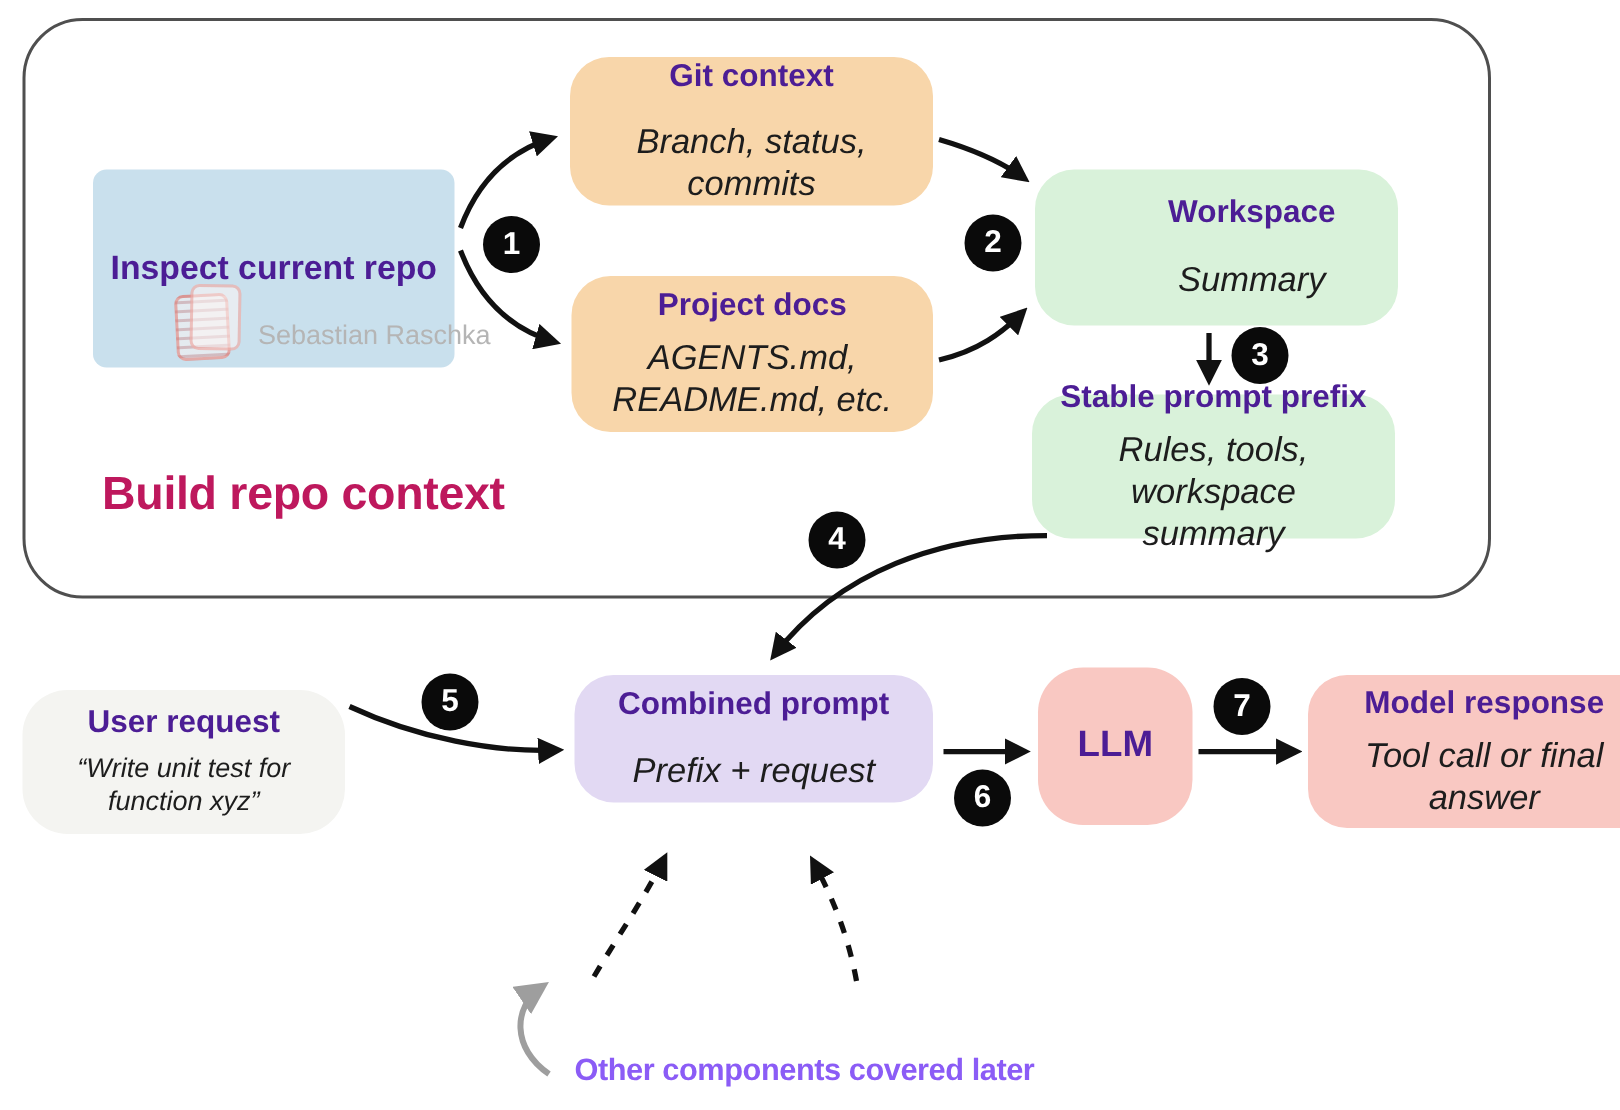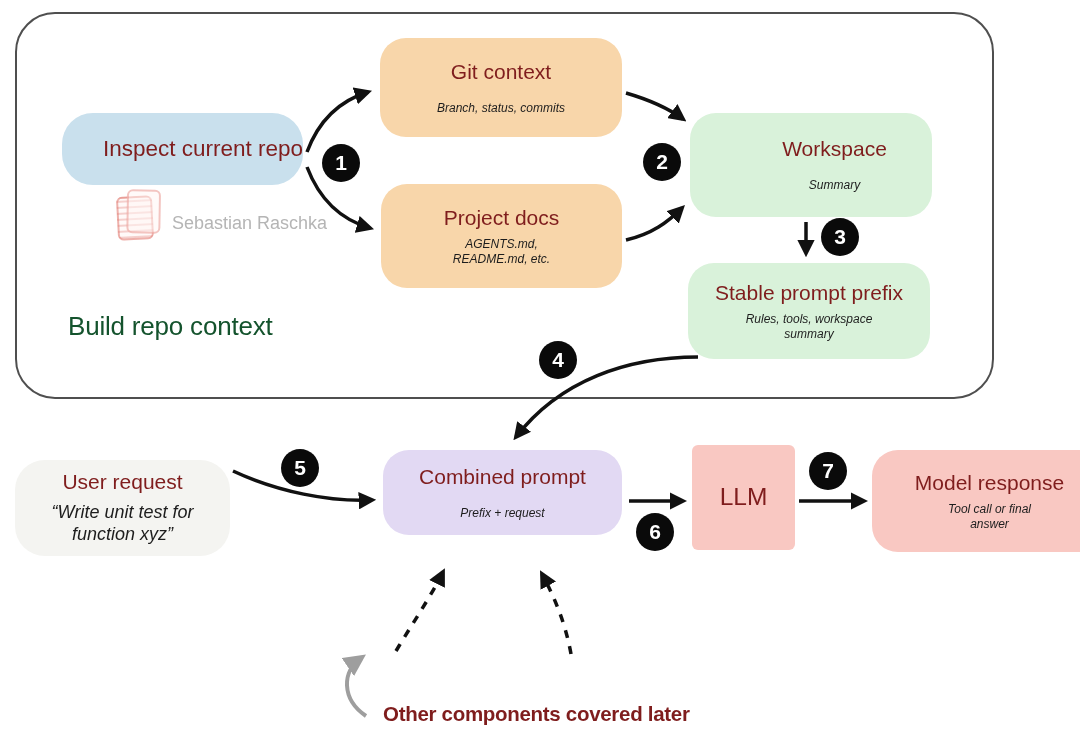--- a/index.html
+++ b/index.html
@@ -10,44 +10,44 @@
   
   .group-box {
     position:absolute; left:15px; top:12px; width:975px; height:383px;
     border:2.5px solid #4f4f4f; border-radius:40px; background:#ffffff; z-index:0;
   }
   
   .node {
     position:absolute; display:flex; flex-direction:column; align-items:center;
     justify-content:center; text-align:center; z-index:1; box-sizing:border-box;
   }
-  .node .title { font-weight:normal; color:#7f1d1d; font-size:21px; line-height:1.15; white-space:nowrap; }
-  .node .subtitle { font-style:italic; color:#1d1d1d; font-size:12px; line-height:1.22; white-space:pre-line; }
+  .node .title { font-weight:bold; color:#4c1d95; font-size:21px; line-height:1.15; white-space:nowrap; }
+  .node .subtitle { font-style:italic; color:#1d1d1d; font-size:23px; line-height:1.22; white-space:pre-line; }
   .gap-lg { gap:17px; } .gap-sm { gap:7px; }
 
-  .n-inspect  { left:62px;  top:113px; width:241px; height:72px; background:#c9e0ed; border-radius:31px;align-items:flex-end; }
+  .n-inspect  { left:62px;  top:113px; width:241px; height:132px; background:#c9e0ed; border-radius:9px; }
   .n-inspect .title { font-size:22.5px; }
   .n-git      { left:380px; top:38px;  width:242px; height:99px;  background:#f8d6aa; border-radius:26px; }
   .n-docs     { left:381px; top:184px; width:241px; height:104px; background:#f8d6aa; border-radius:26px; }
   .n-workspace{ left:690px; top:113px; width:242px; height:104px; background:#d9f2da; border-radius:26px;padding-left:47px; }
   .n-stable   { left:688px; top:263px; width:242px; height:96px;  background:#d9f2da; border-radius:26px; }
   .n-user     { left:15px;  top:428px; width:215px; height:96px;  background:#f4f4f1; border-radius:30px;margin-top:32px; }
   .n-user .subtitle { font-size:18px; }
   .n-combined { left:383px; top:450px; width:239px; height:85px; background:#e2d9f3; border-radius:26px; }
-  .n-llm      { left:692px; top:445px; width:103px; height:105px; background:#f9c8c2; border-radius:6px; }
+  .n-llm      { left:692px; top:445px; width:103px; height:105px; background:#f9c8c2; border-radius:30px; }
   .n-llm .title { font-size:24.5px; }
   .n-model    { left:872px; top:450px; width:235px; height:102px; background:#f9c8c2; border-radius:26px; }
 
   .section-label {
-    position:absolute; left:68px; top:311px; font-size:26px; font-weight:normal;
-    color:#14532d; z-index:1; letter-spacing:-0.2px;
+    position:absolute; left:68px; top:311px; font-size:31px; font-weight:bold;
+    color:#be185d; z-index:1; letter-spacing:-0.2px;
   }
   .annotation {
     position:absolute; left:383px; top:702px; font-size:20.5px; font-weight:bold;
-    color:#7f1d1d; z-index:3; letter-spacing:-0.3px;
+    color:#8b5cf6; z-index:3; letter-spacing:-0.3px;
   }
   
   .step {
     position:absolute; width:38px; height:38px; border-radius:50%; background:#0a0a0a;
     color:#ffffff; font-weight:bold; font-size:21px; display:flex; align-items:center;
     justify-content:center; z-index:3;
   }
   .s1 { left:322px; top:144px; } .s2 { left:643px; top:143px; }
   .s3 { left:821px; top:218px; } .s4 { left:539px; top:341px; }
   .s5 { left:281px; top:449px; } .s6 { left:636px; top:513px; }

